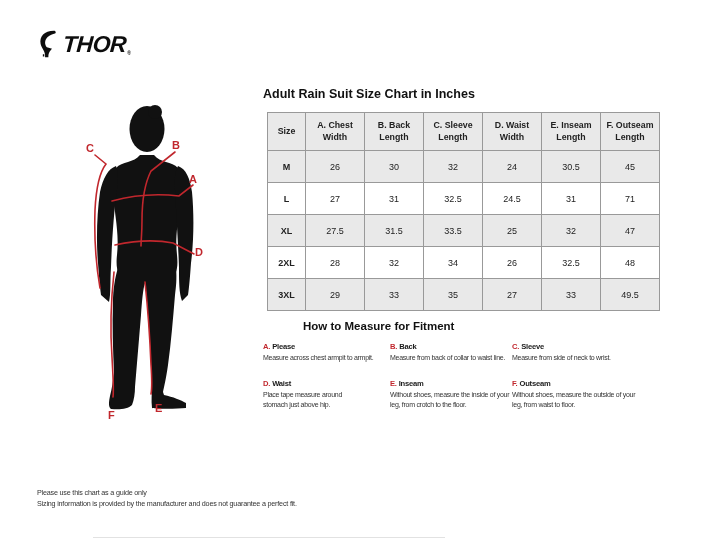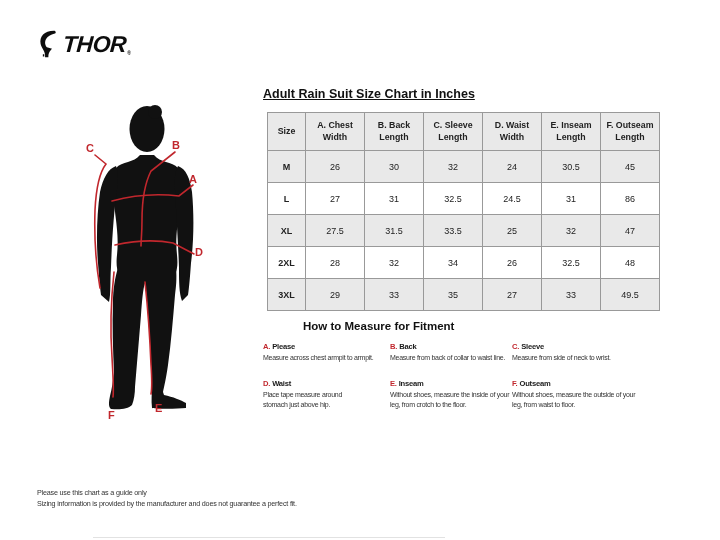--- a/index.html
+++ b/index.html
@@ -18,21 +18,21 @@
   }
   .logo-tm { font-size:5px; font-weight:700; color:#0d0d0d; align-self:flex-end; margin:0 0 2px 1px; }
 
   
   .figure-wrap { position:absolute; left:48px; top:95px; width:200px; height:340px; }
   .fig-label {
     position:absolute; color:#c1272d; font-weight:700; font-size:11px; line-height:1;
   }
 
   
-  .chart-title { position:absolute; left:263px; top:87px; font-size:12.5px; font-weight:700; color:#111;text-decoration:underline; }
+  .chart-title { position:absolute; left:263px; top:87px; font-size:12.5px; font-weight:700; color:#111; }
 
   table.size-table {
     position:absolute; left:267px; top:112px; border-collapse:collapse;
     table-layout:fixed; width:392px;
   }
   .size-table th, .size-table td {
     border:1px solid #999; text-align:center; vertical-align:middle;
     font-size:9px; color:#222; padding:0;
   }
   .size-table th { height:38px; background:#e9e9e9; font-weight:700; font-size:8.8px; line-height:1.3; white-space:pre-line; }
@@ -135,21 +135,21 @@
         <td>30.5</td>
         <td>45</td>
       </tr>
       <tr>
         <td class="size-cell">L</td>
         <td>27</td>
         <td>31</td>
         <td>32.5</td>
         <td>24.5</td>
         <td>31</td>
-        <td>86</td>
+        <td>71</td>
       </tr>
       <tr class="stripe">
         <td class="size-cell">XL</td>
         <td>27.5</td>
         <td>31.5</td>
         <td>33.5</td>
         <td>25</td>
         <td>32</td>
         <td>47</td>
       </tr>

